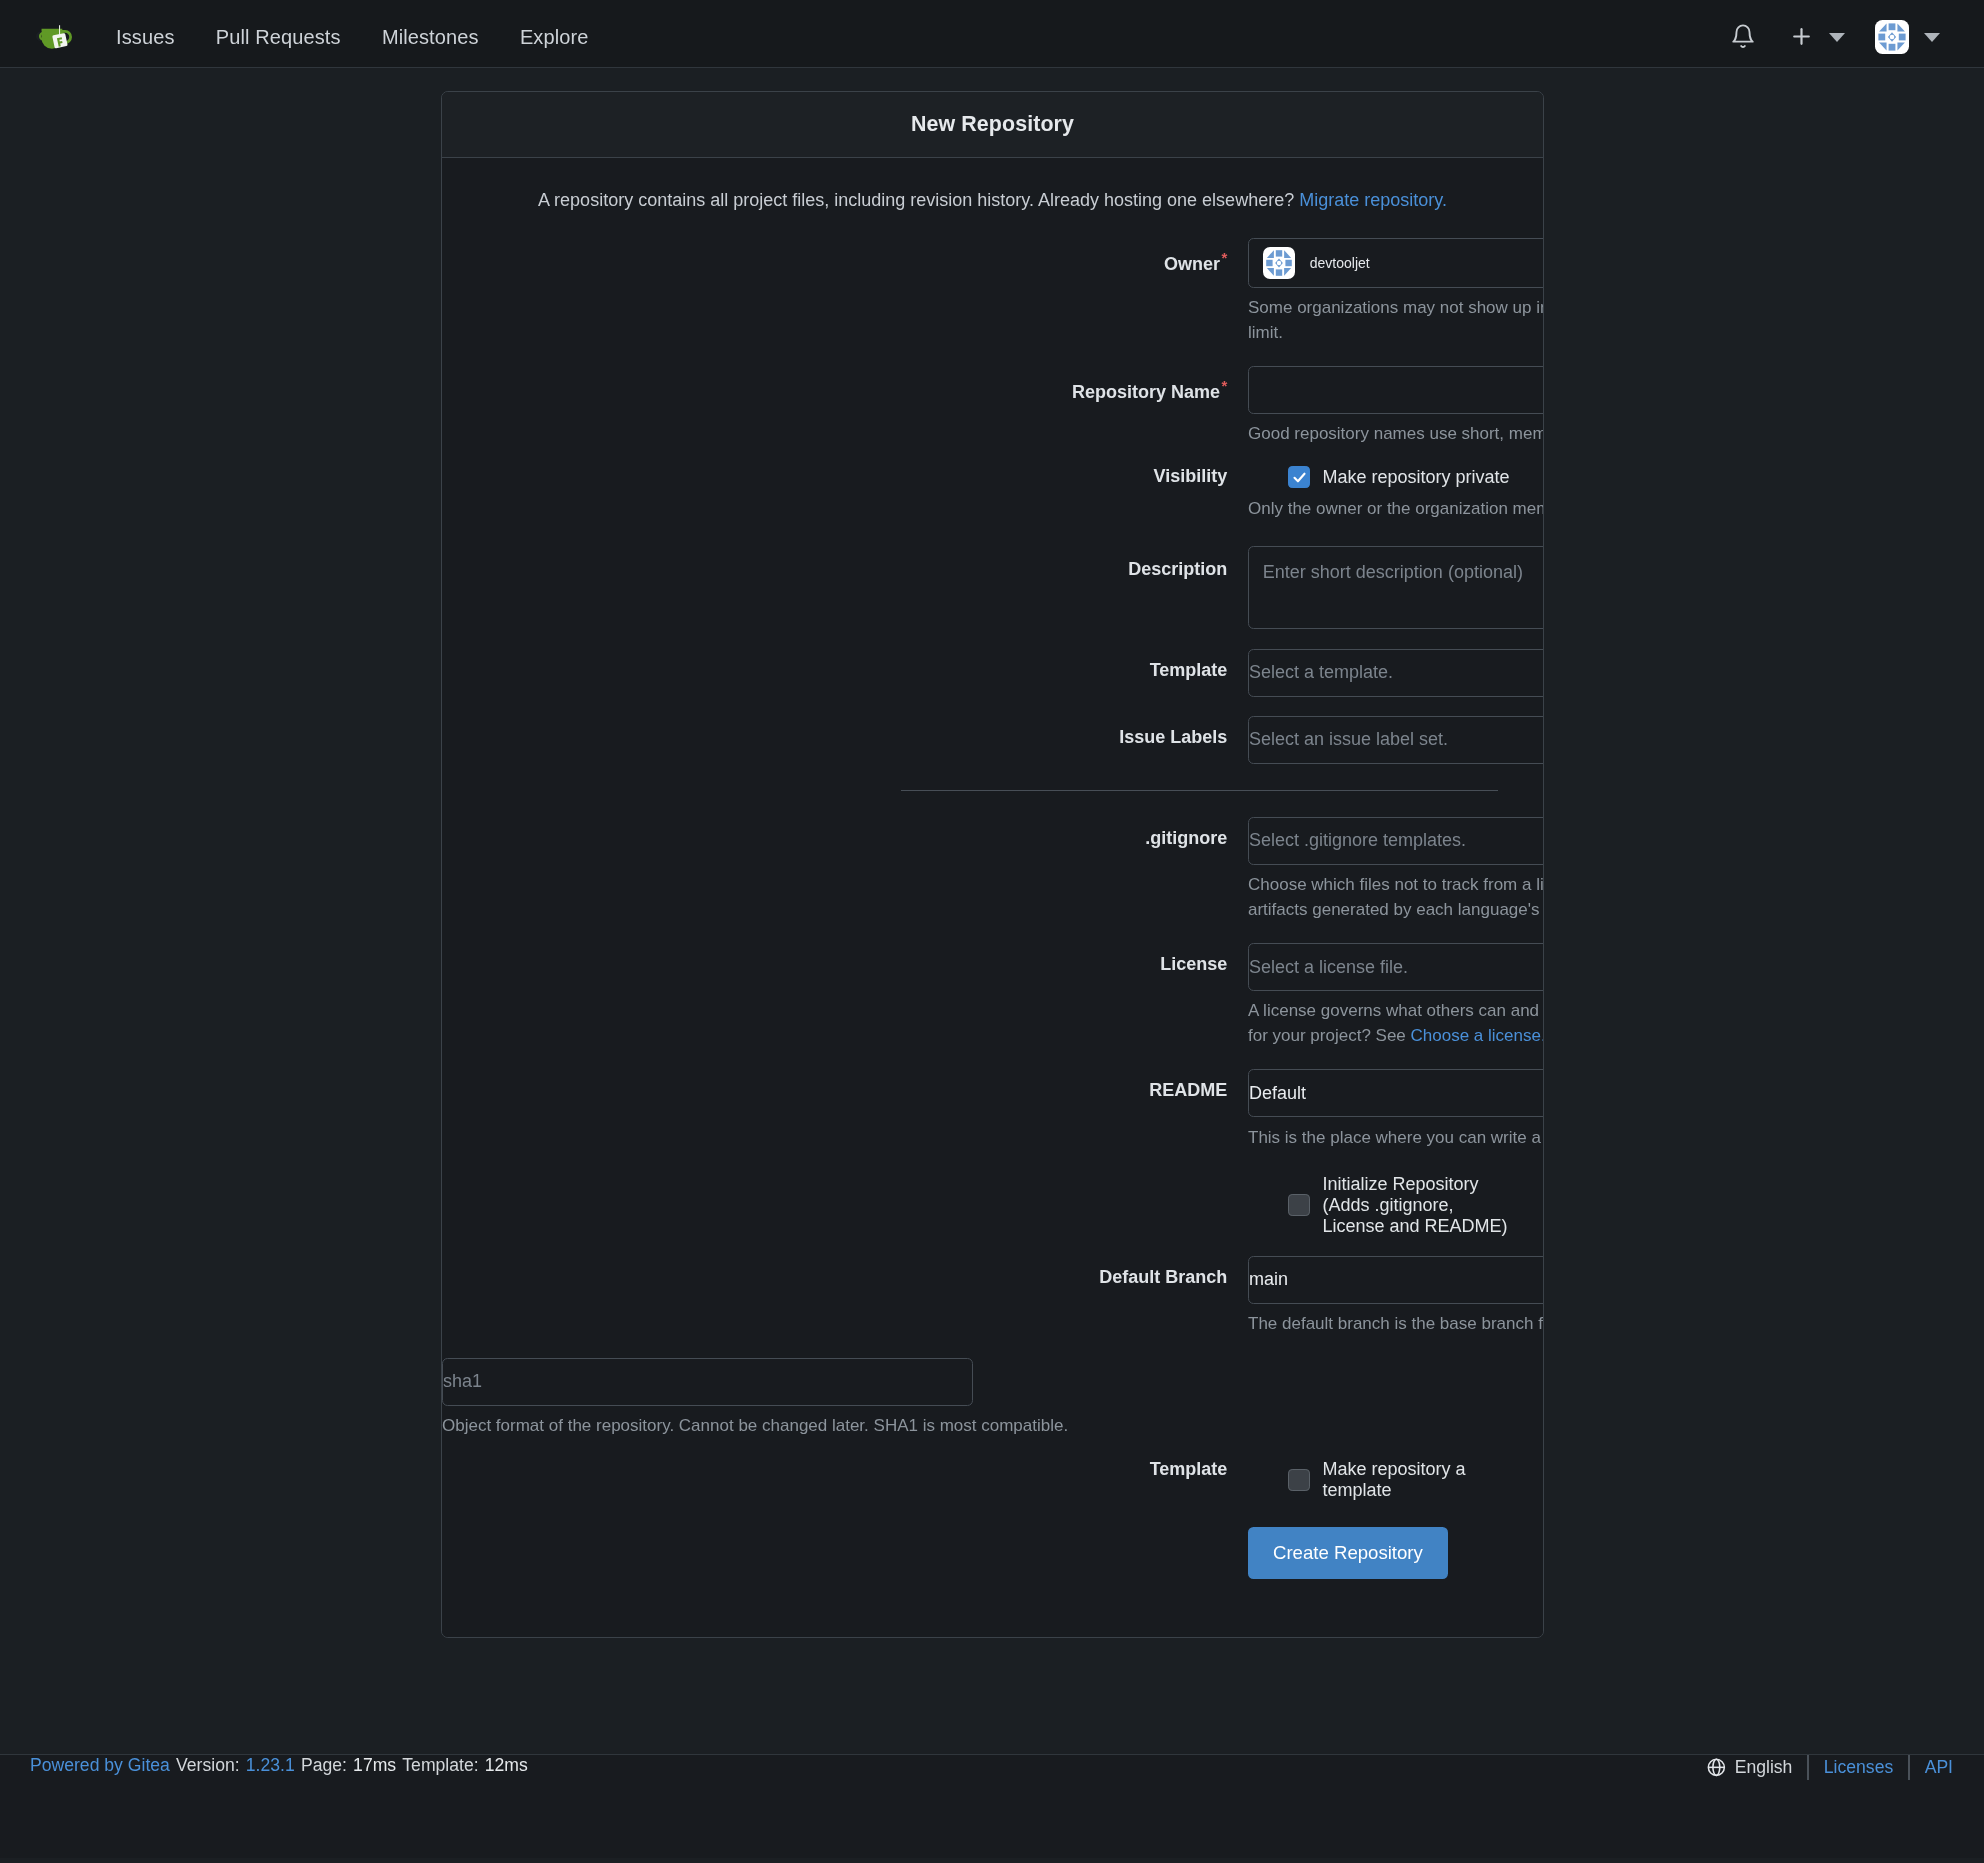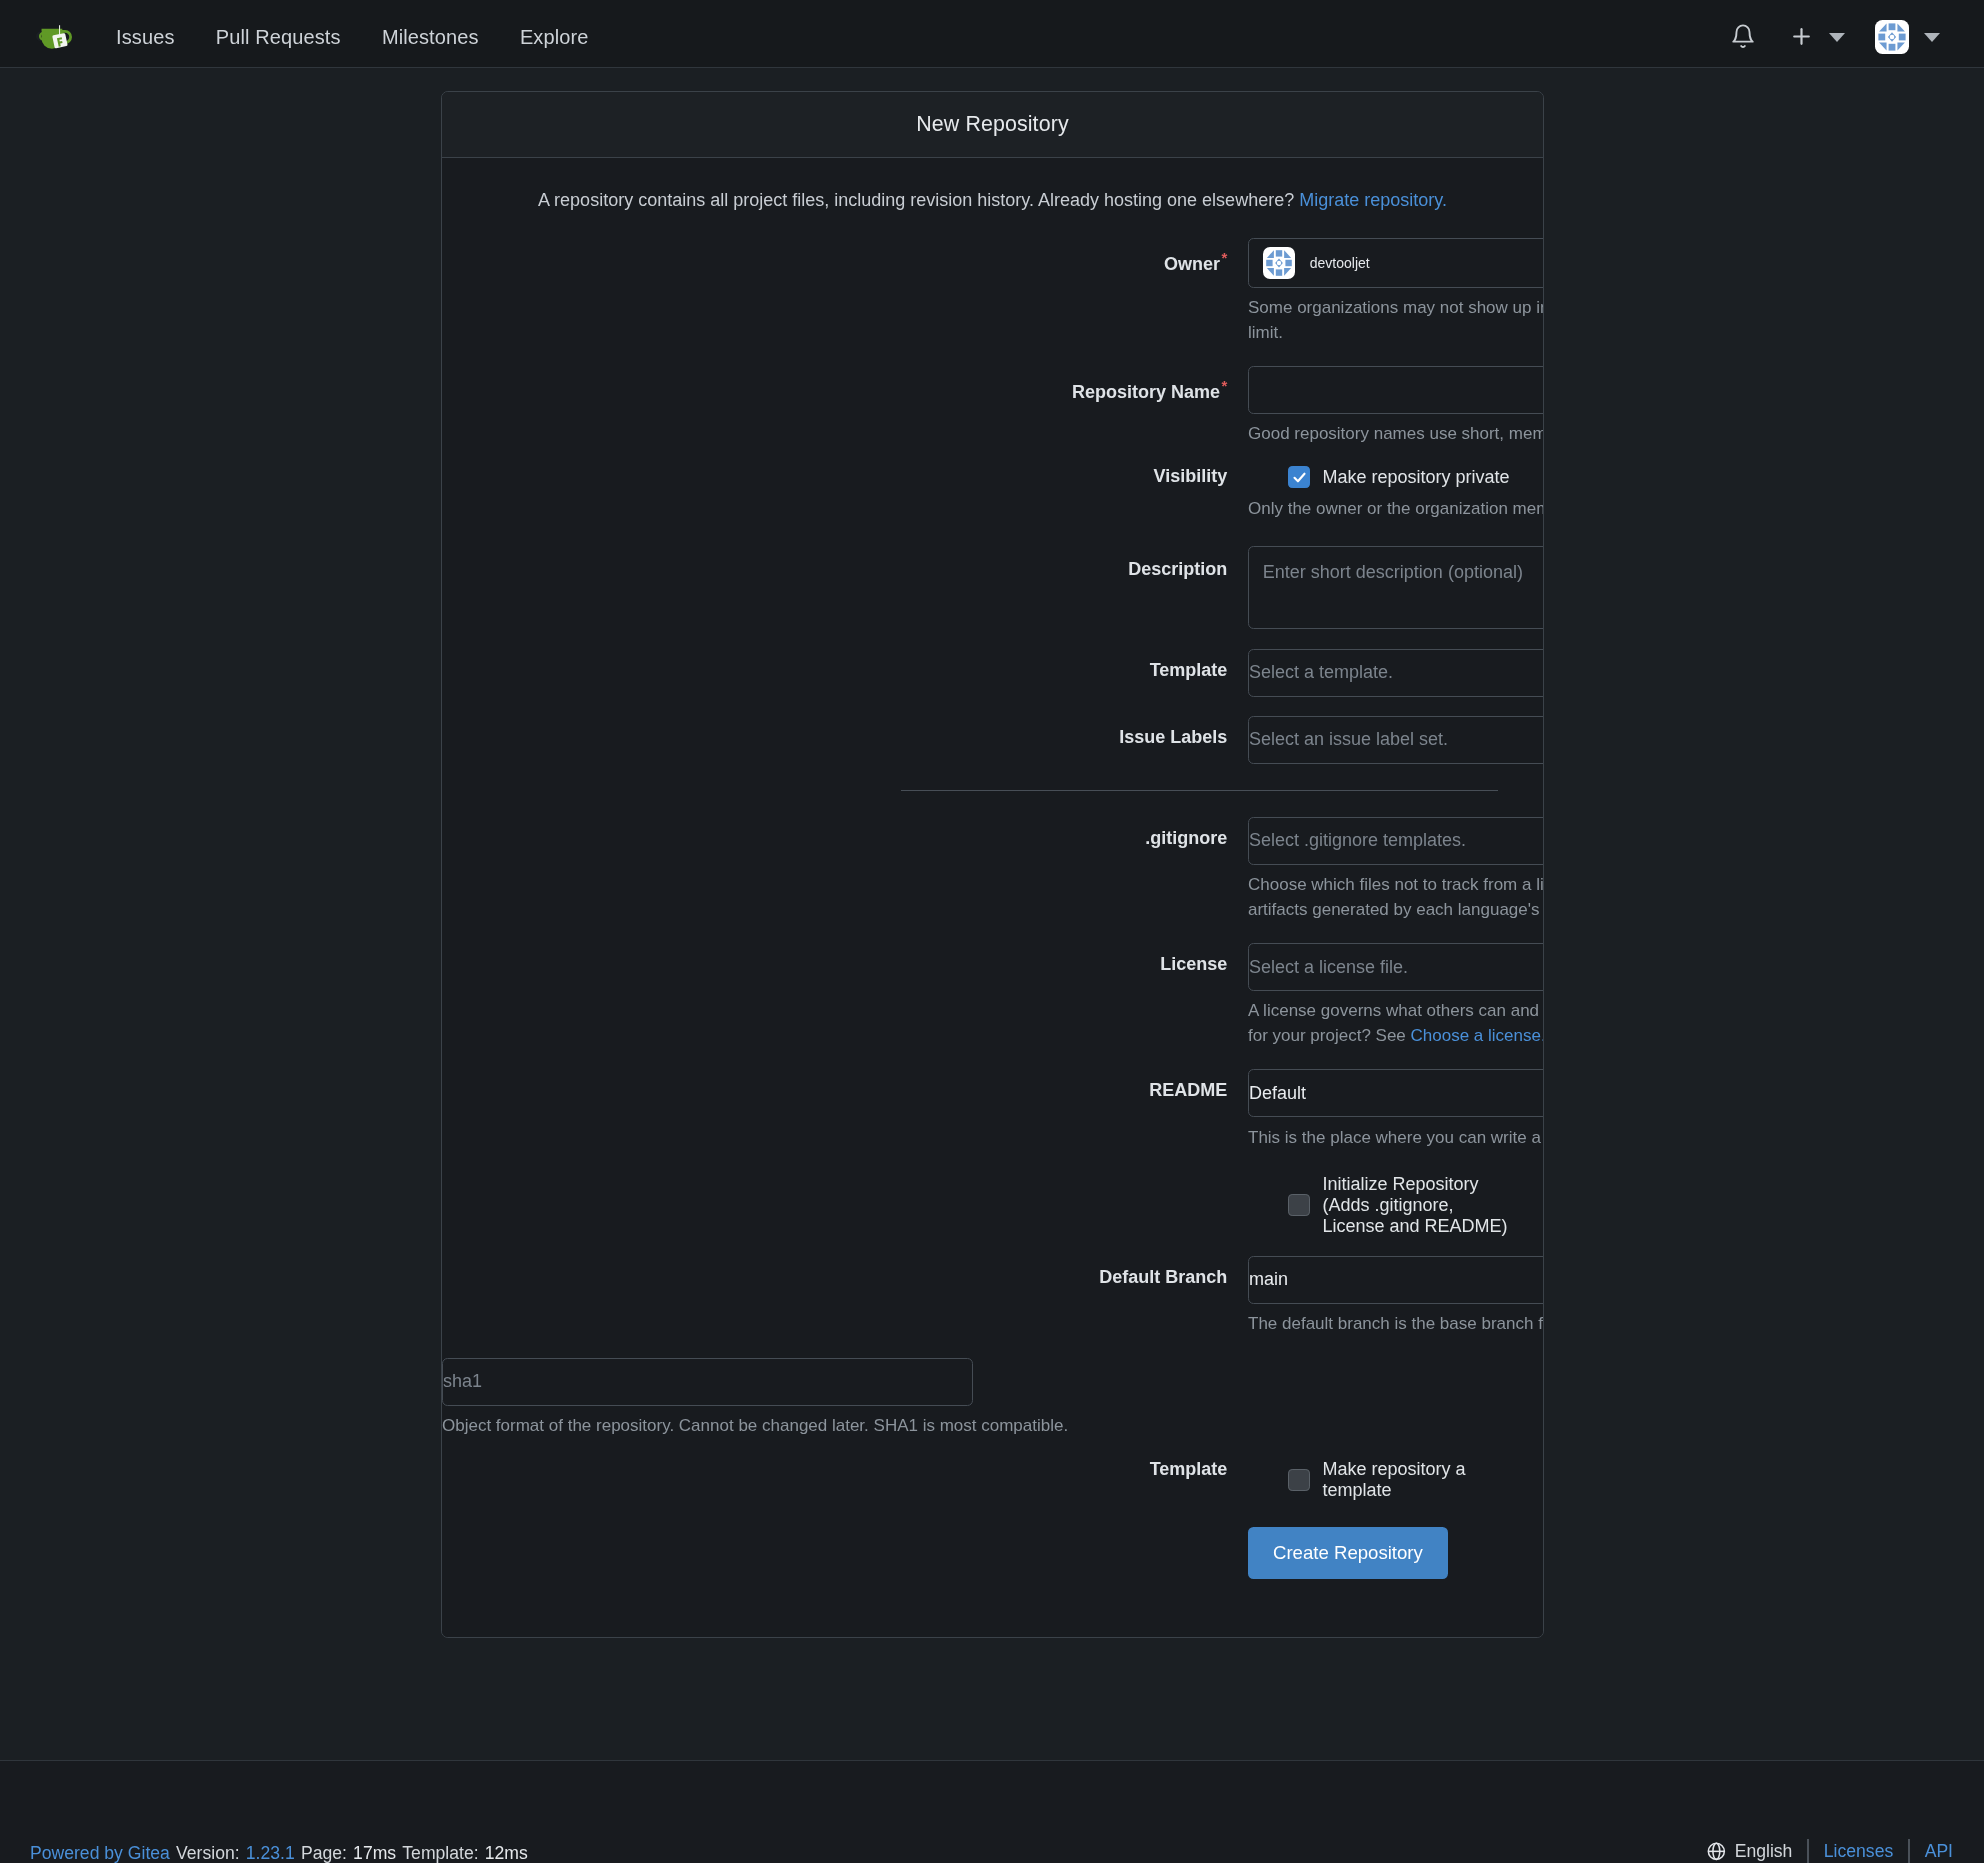--- a/index.html
+++ b/index.html
@@ -95,21 +95,21 @@
     width: 1103px;
     background: #1d2125;
     border: 0.7px solid #3b4249;
     border-radius: 6.9px;
     overflow: hidden;
   }
   .card-header {
     padding: 19.3px 0 20.7px;
     text-align: center;
     font-size: 21.4px;
-    font-weight: normal;
+    font-weight: bold;
     color: #e6e9ec;
     border-bottom: 1.4px solid #3b4249;
     background: #1d2125;
     letter-spacing: 0.1px;
   }
   .card-body {
     padding: 29px 0 41px;
     background: #181b1f;
   }
   .intro {
@@ -231,28 +231,28 @@
     font-size: 18.6px;
     font-family: "Liberation Sans", sans-serif;
     padding: 15px 25px;
     cursor: pointer;
     display: inline-block;
   }
 
   
   .footer {
     position: absolute;
-    bottom: 0;
+    bottom: 6px;
     left: 0;
     right: 0;
     height: 104px;
     background: #181b1f;
     border-top: 1.4px solid #30363c;
     display: flex;
-    align-items: flex-end;
+    align-items: flex-start;
     padding: 0 32px 0 30px;
     font-size: 17.6px;
     color: #d3d7db;
   }
   .footer-left { display: flex; align-items: center; gap: 6.2px; flex-wrap: nowrap; }
   .footer-right { margin-left: auto; display: flex; align-items: center; gap: 0; }
   .f-strong { font-weight: normal; color: #e6e9ec; }
   .f-sep {
     width: 1.4px; height: 25px;
     background: #4a5159;

